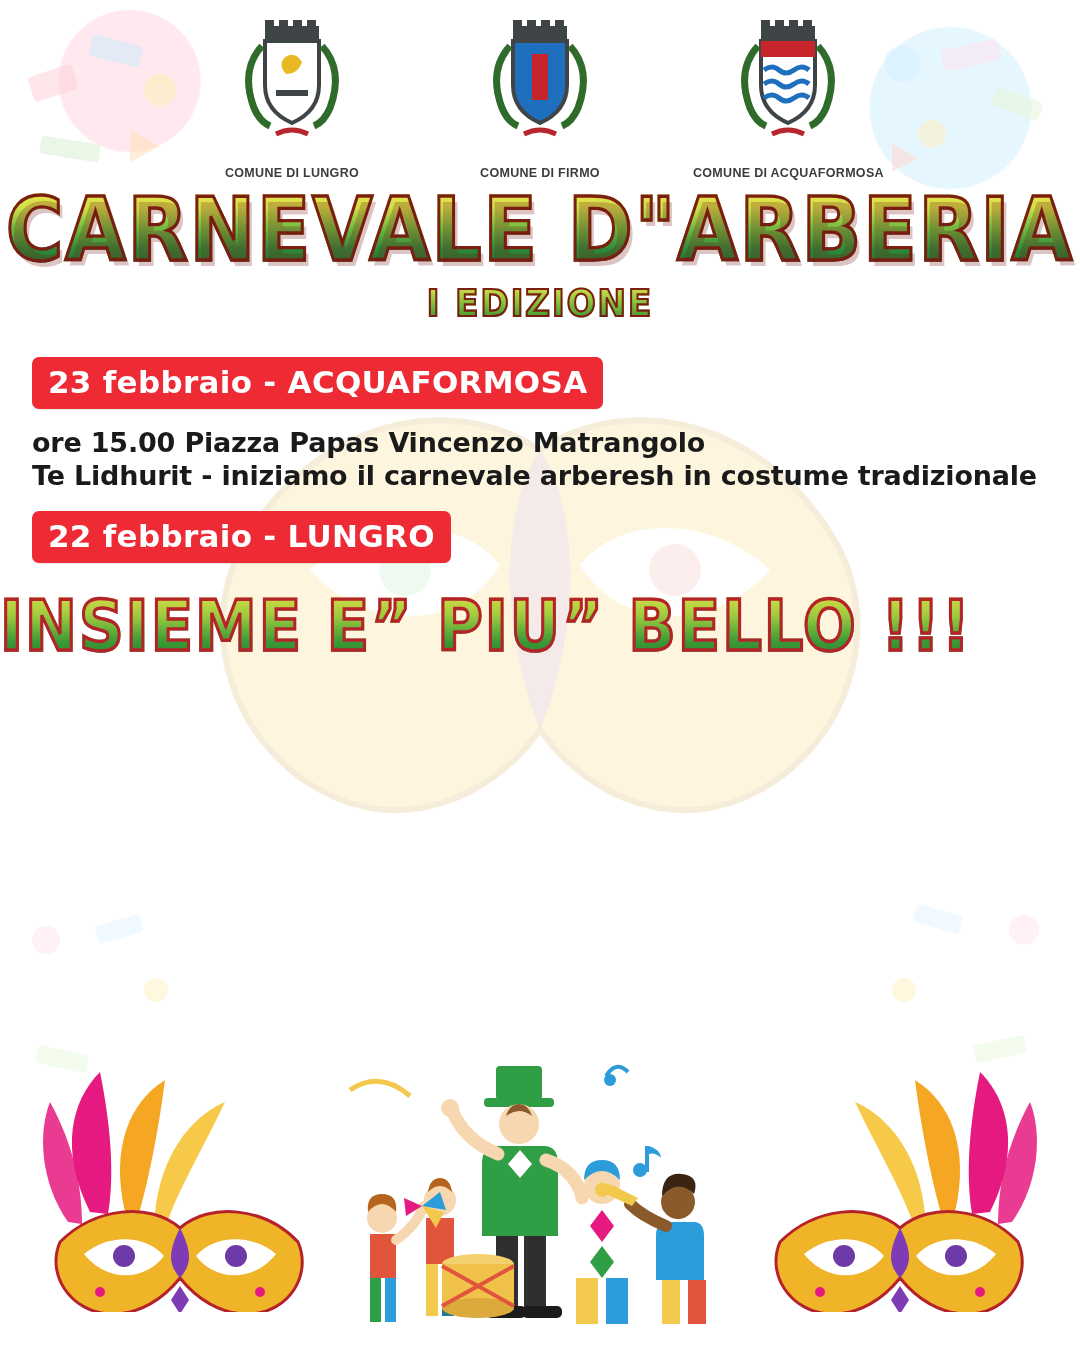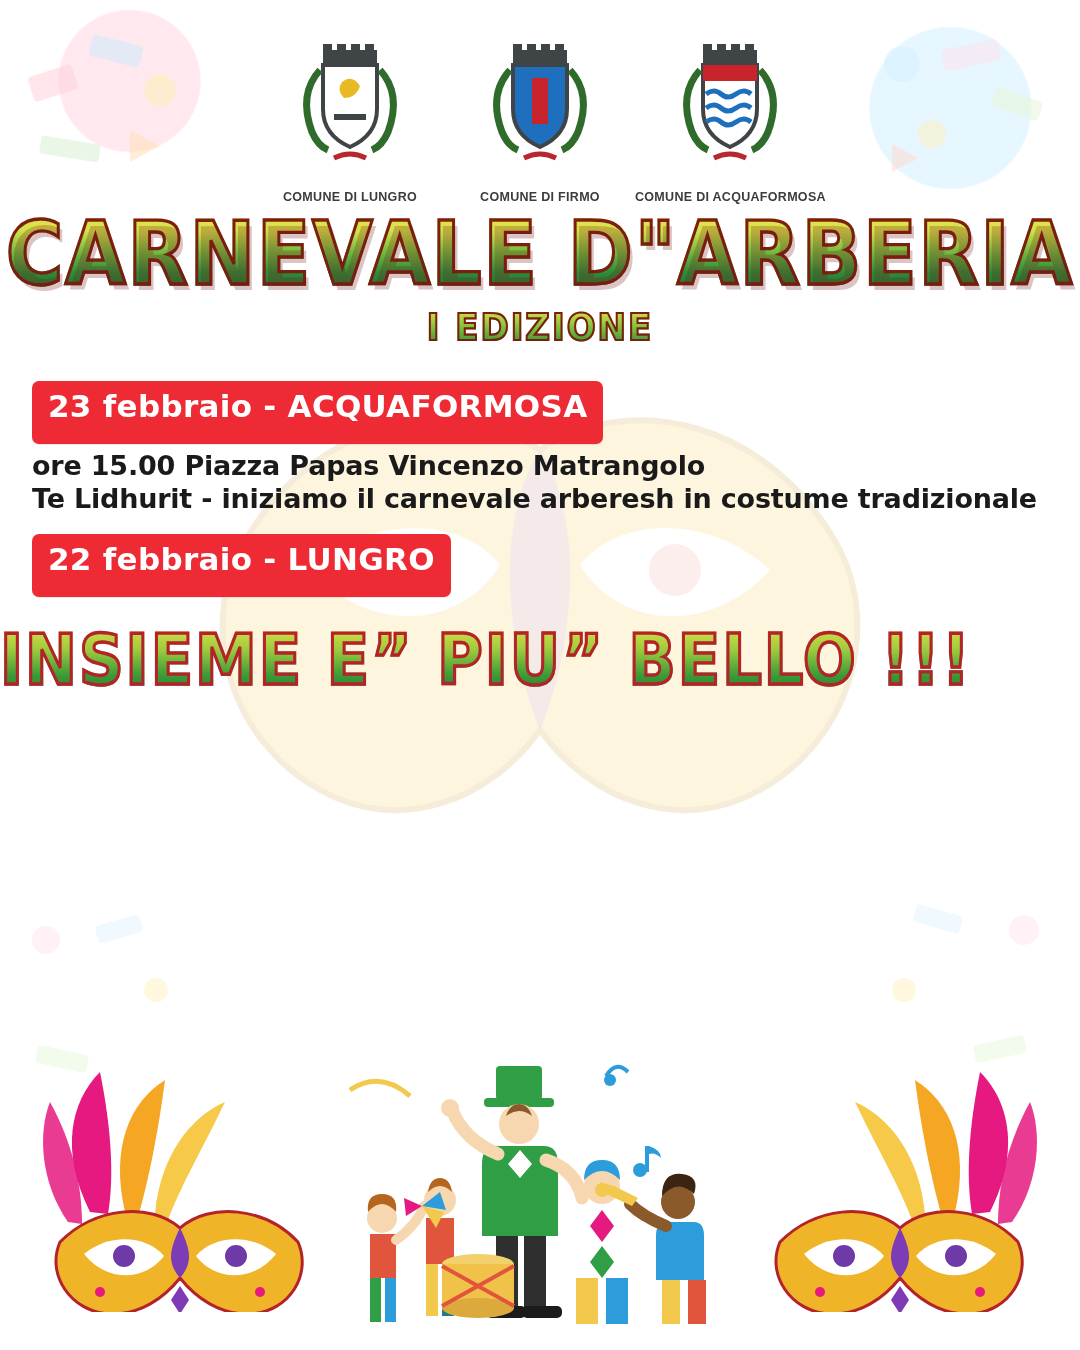--- a/index.html
+++ b/index.html
@@ -38,21 +38,22 @@
     position: absolute;
     opacity: 0.55;
   }
 
   
   .crests {
     position: relative;
     display: flex;
     justify-content: center;
     align-items: flex-end;
-    padding-top: 34px;
+    gap: 58px;
+    padding-top: 10px;
   }
   .crest { text-align: center; width: 190px; }
   .crest .label {
     font-size: 12.5px;
     font-weight: 700;
     letter-spacing: 0.3px;
     color: #3c3c3c;
     margin-top: 2px;
     white-space: nowrap;
   }
@@ -99,32 +100,32 @@
   }
   .entry { margin-bottom: 6px; }
   .date-badge {
     display: inline-block;
     background: #ee2a35;
     color: #ffffff;
     font-family: "DejaVu Sans", sans-serif;
     font-weight: 700;
     font-size: 31px;
     line-height: 1;
-    padding: 10px 16px 22px 16px;
+    padding: 10px 16px 11px 16px;
     border-radius: 7px;
     letter-spacing: 0.3px;
     box-shadow: 0 1px 0 rgba(0,0,0,0.08);
   }
   .entry-desc {
     font-family: "DejaVu Sans", sans-serif;
     font-weight: 700;
     font-size: 27px;
     line-height: 1.22;
     color: #1a1a1a;
-    margin-top: 6px;
+    margin-top: 18px;
     margin-bottom: 18px;
     letter-spacing: -0.2px;
   }
 
   
   .slogan-wrap { position: relative; text-align: left; margin-top: 26px; }
   .slogan {
     font-family: "DejaVu Sans", sans-serif;
     font-weight: 700;
     font-size: 62px;

